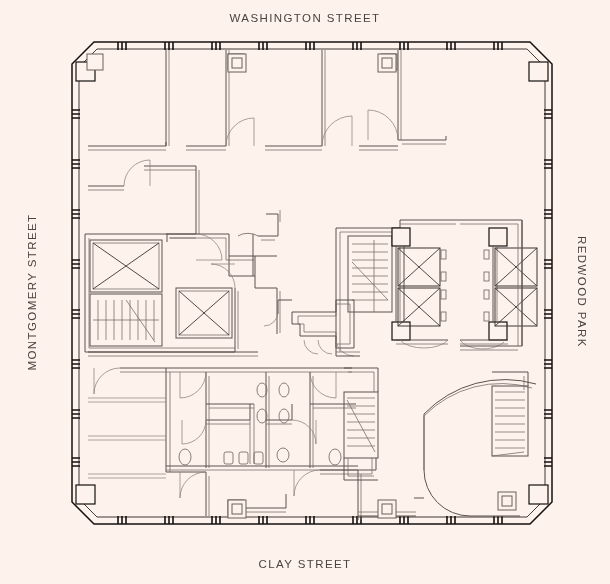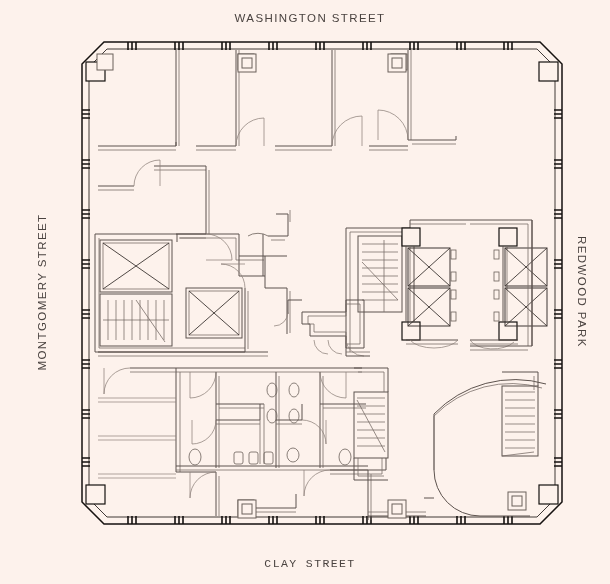--- a/index.html
+++ b/index.html
@@ -3,31 +3,31 @@
 <meta charset="utf-8">
 <style>
   html,body{margin:0;padding:0;}
   body{
     width:610px;height:584px;
     background:#fdf2ec;
     font-family:"Liberation Sans", sans-serif;
     overflow:hidden;
     position:relative;
   }
-  #plan-root{position:absolute;inset:0;margin-left:10px;}
+  #plan-root{position:absolute;inset:0;}
   .street-label{
     position:absolute;
     color:#4a4340;
     font-size:11.5px;
     letter-spacing:1.4px;
     white-space:nowrap;
     font-weight:400;
   }
   #label-top{ left:0; right:0; top:12px; text-align:center; }
-  #label-bottom{ left:0; right:0; bottom:14px; text-align:center;font-family:Liberation Mono, monospace; }
+  #label-bottom{ left:0; right:0; bottom:14px; text-align:center; }
   #label-left{
     left:-48px; top:50%;
     width:160px; text-align:center;
     transform:translateY(-50%) rotate(-90deg);
   }
   #label-right{
     right:-52px; top:50%;
     width:160px; text-align:center;
     transform:translateY(-50%) rotate(90deg);
   }

